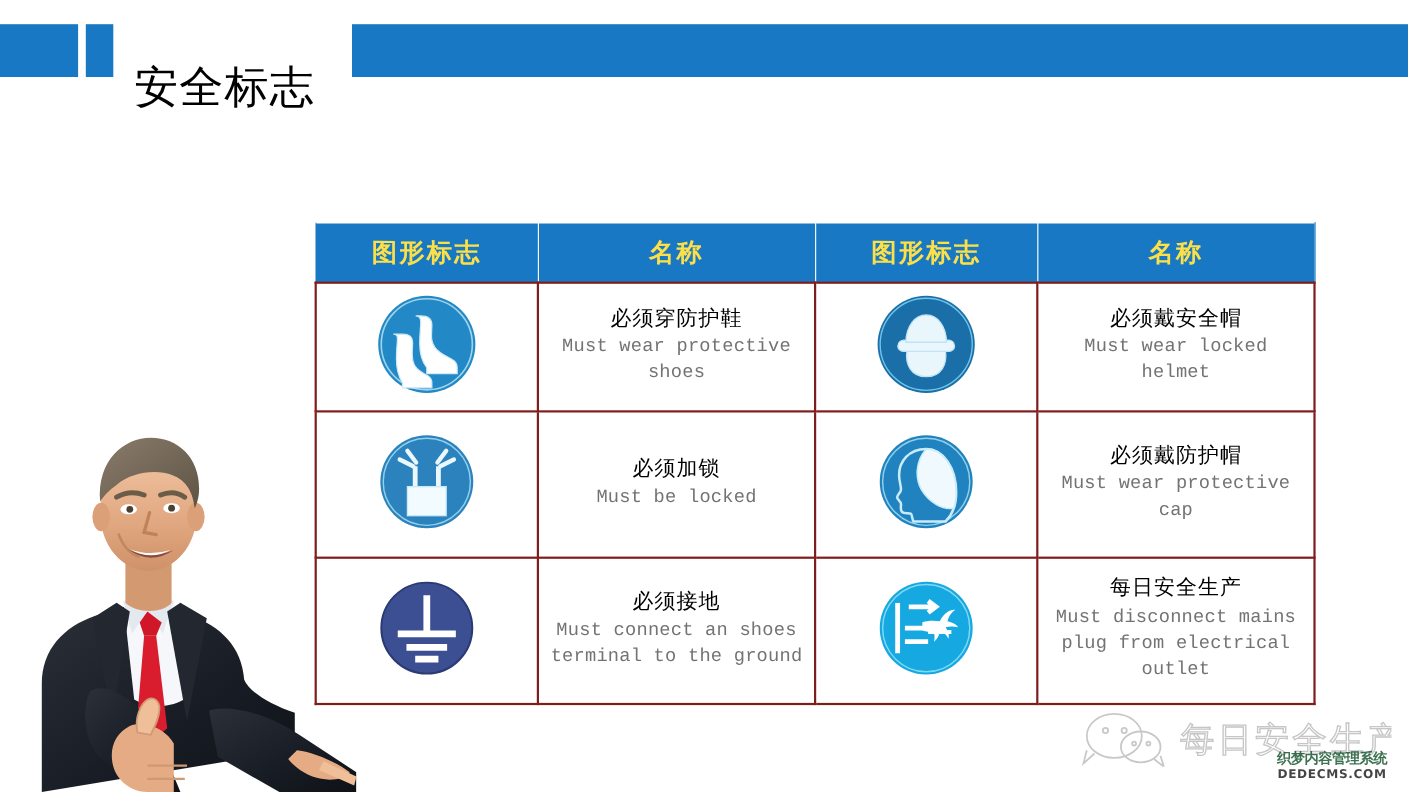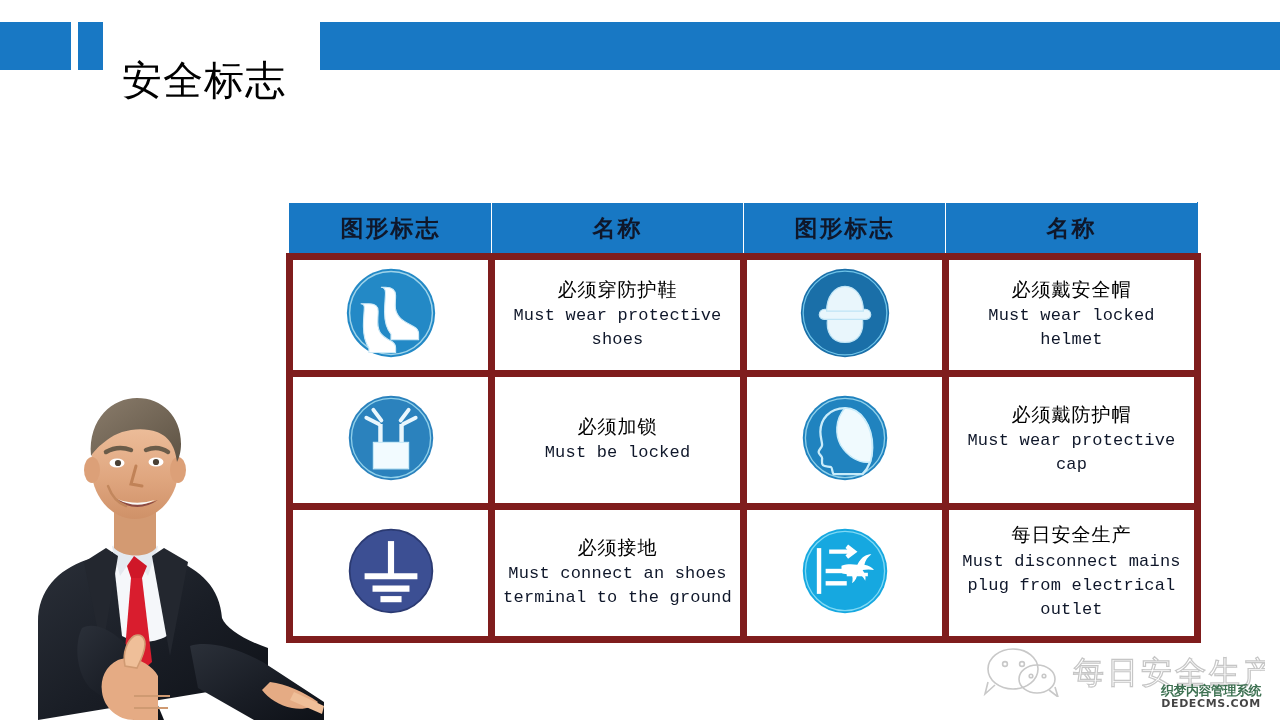--- a/index.html
+++ b/index.html
@@ -78,35 +78,35 @@
   .sign-table {
     position: absolute;
     left: 286px;
     top: 202px;
     width: 908px;
     border-collapse: collapse;
     table-layout: fixed;
   }
   .sign-table th {
     background: #1878c4;
-    color: #0f172a;
+    color: #fde047;
     font-size: 23px;
     font-weight: bold;
     letter-spacing: 2px;
     height: 54px;
     border: 1px solid #ffffff;
     border-bottom: 1px solid #808080;
     text-align: center;
     vertical-align: middle;
   }
   .sign-table th:first-child { border-left: 1px solid #1878c4; }
   .sign-table th:last-child  { border-right: 1px solid #1878c4; }
 
   .sign-table td {
-    border: 7px solid #7f1d1d;
+    border: 2px solid #7f1d1d;
     vertical-align: middle;
     text-align: center;
     background: transparent;
   }
   .col-icon { width: 202px; }
   .col-name { width: 252px; }
 
   .row-1 td { height: 117px; }
   .row-2 td { height: 133px; }
   .row-3 td { height: 133px; }
@@ -118,21 +118,21 @@
   .name-cn {
     font-size: 19px;
     color: #000000;
     font-family: "Liberation Sans", "DejaVu Sans", sans-serif;
     letter-spacing: 1px;
     display: block;
     margin-bottom: 2px;
   }
   .name-en {
     font-size: 17px;
-    color: #0f172a;
+    color: #737373;
     font-family: "Liberation Mono", "DejaVu Sans Mono", monospace;
     letter-spacing: 0.2px;
     display: block;
     line-height: 1.42;
   }
 
   .icon-cell { padding: 2px; }
   .icon-wrap {
     display: inline-block;
     line-height: 0;

